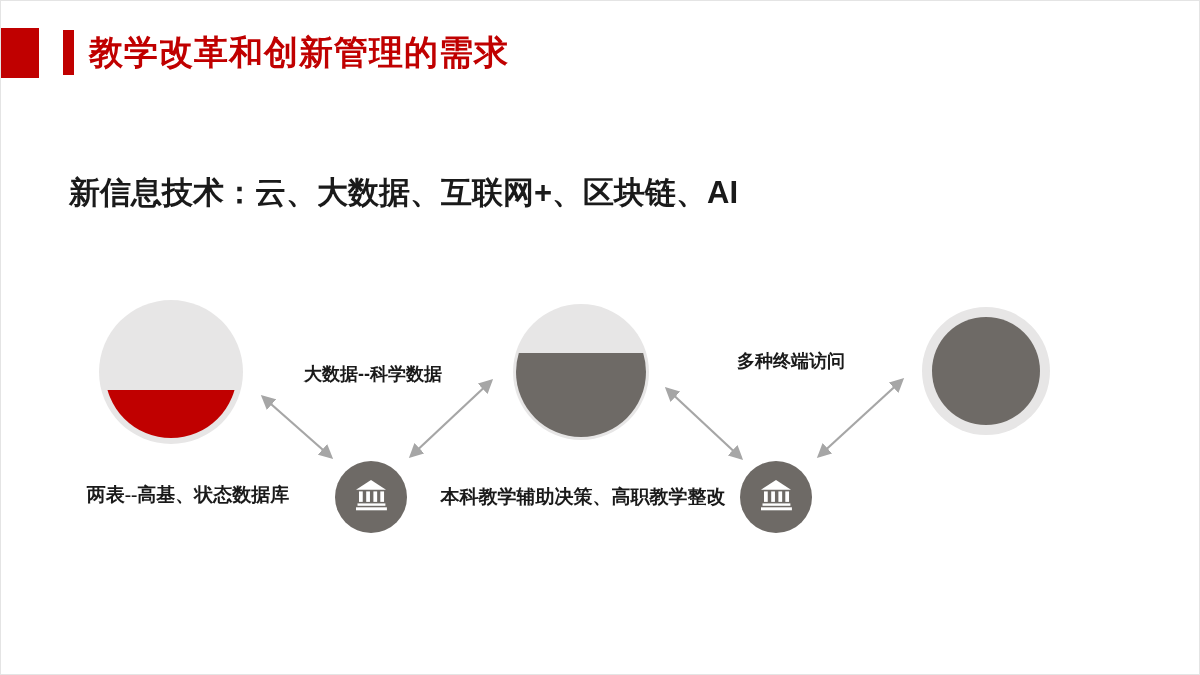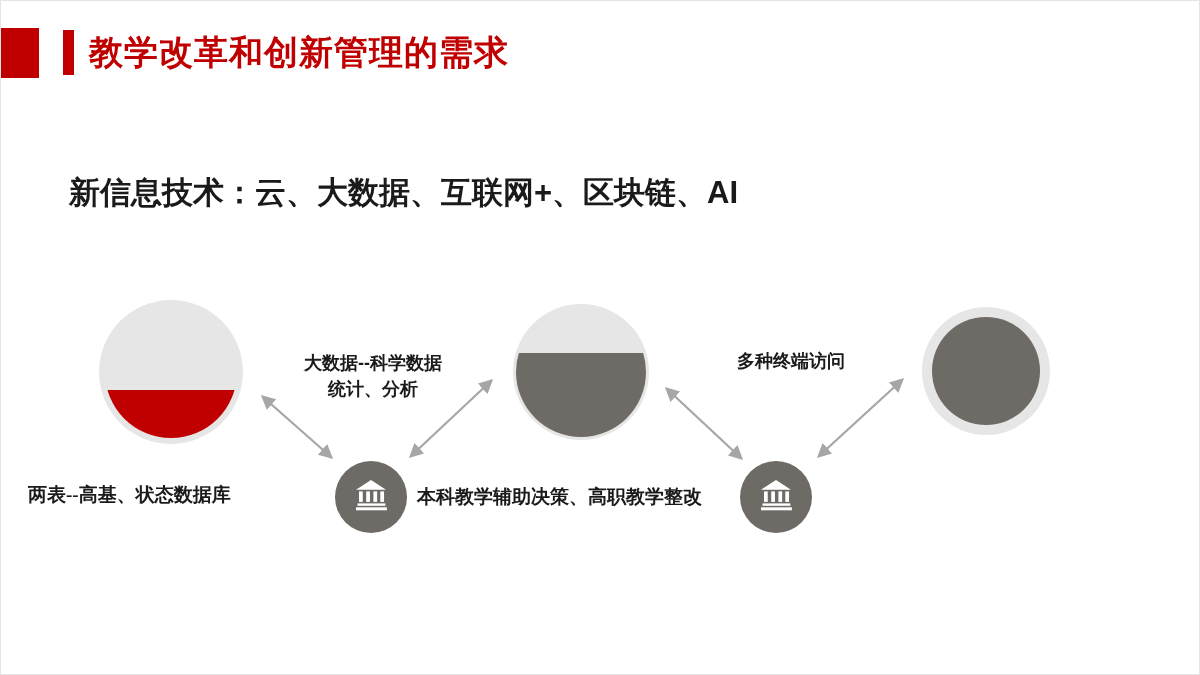--- a/index.html
+++ b/index.html
@@ -28,25 +28,25 @@
 
   
   .hub{position:absolute;width:72px;height:72px;border-radius:50%;background:var(--circle-dark,#6e6a66);
        display:flex;align-items:center;justify-content:center;}
   .hub1{left:334px;top:460px;}
   .hub2{left:739px;top:460px;}
 
   
   .conn-label{position:absolute;width:220px;text-align:center;font-size:18px;font-weight:bold;
               color:var(--text-dark,#1a1a1a);line-height:26px;}
-  .cl1{left:262px;top:349px;}
+  .cl1{left:262px;top:360px;}
   .cl2{left:680px;top:347px;}
-  .caption{position:absolute;font-size:19px;font-weight:bold;color:var(--text-dark,#1a1a1a);white-space:nowrap;font-family:Liberation Serif, serif;}
+  .caption{position:absolute;font-size:19px;font-weight:bold;color:var(--text-dark,#1a1a1a);text-align:center;white-space:nowrap;font-family:Liberation Serif, serif;}
   .cap1{left:27px;top:481px;width:320px;}
-  .cap2{left:416px;top:483px;width:360px;}
+  .cap2{left:402px;top:483px;width:360px;}
   .cap3{left:870px;top:483px;width:260px;}
 
   .arrows{position:absolute;left:0;top:0;width:1200px;height:675px;pointer-events:none;}
 </style>
 </head>
 <body>
 
 <div class="slide">
 
   <div class="edge-block"></div>
@@ -107,21 +107,20 @@
           <rect x="18.2" y="9.6" width="2.5" height="7"></rect>
           <rect x="3" y="17.6" width="18.6" height="1.6"></rect>
           <rect x="2" y="20.2" width="20.6" height="2"></rect>
         </g>
       </svg>
     </span>
   </div>
 
   <div class="conn-label cl1">
     <div>大数据--科学数据</div>
-    <div>统计、分析</div>
   </div>
   <div class="conn-label cl2">
     <div>多种终端访问</div>
   </div>
 
   <div class="caption cap1">两表--高基、状态数据库</div>
   <div class="caption cap2">本科教学辅助决策、高职教学整改</div>
 
 </div>
 

